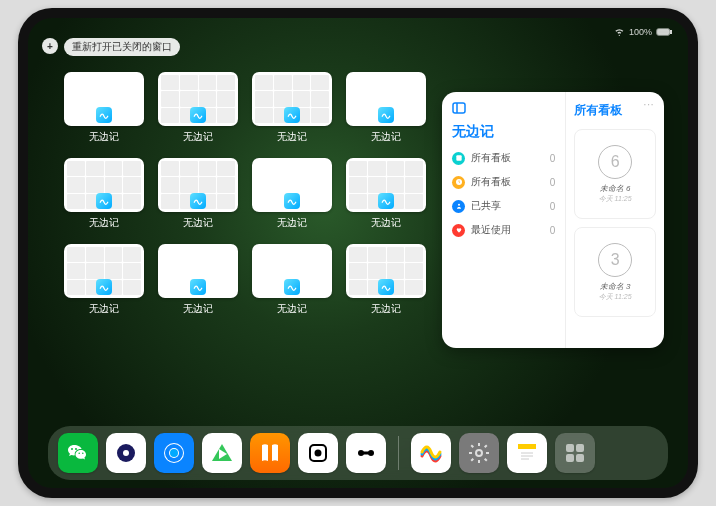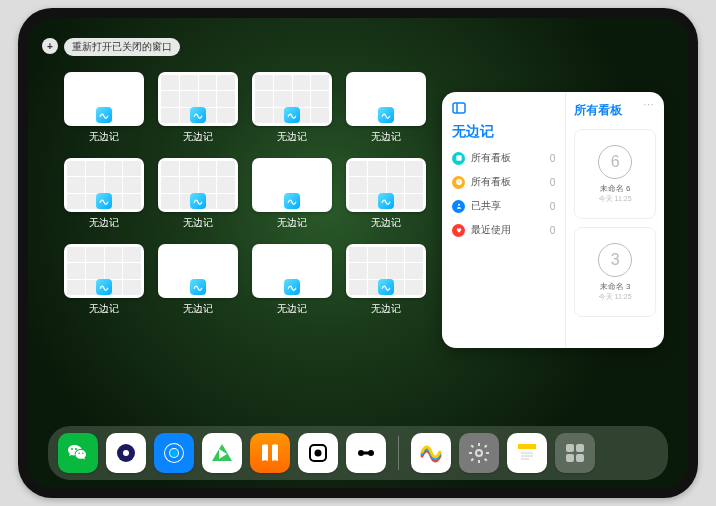--- a/index.html
+++ b/index.html
@@ -80,21 +80,21 @@
     .nav-list li { display:flex; align-items:center; gap:6px; font-size:10px; color:#555; margin-bottom:10px; }
     .nav-list .ico { width:13px; height:13px; border-radius:50%; display:flex; align-items:center; justify-content:center; flex-shrink:0;}
     .nav-list .cnt { margin-left:auto; color:#aaa; }
     .board-card {
       width:100%; height:90px; background:#fff;
       border:1px solid #eee; border-radius:8px; margin-bottom:8px;
       display:flex; flex-direction:column; align-items:center; justify-content:center;
       position:relative;
     }
     .board-card .sketch { width:34px; height:34px; border:1.5px solid #bbb; border-radius:50%; display:flex; align-items:center; justify-content:center; color:#bbb; font-size:16px; }
-    .board-card .cap { font-size:8px; color:#666; margin-top:5px; text-align:center; line-height:1.2;}
+    .board-card .cap { font-size:8px; color:#666; margin-top:5px; text-align:center; line-height:1.2;font-style:italic;}
     .board-card .cap .sub { color:#bbb; font-size:7px; }
     .panel .overflow { position:absolute; top:6px; right:10px; color:#bbb; font-size:11px; }
     
     .dock {
       position:absolute; left:50%; bottom:8px; transform:translateX(-50%);
       width:620px; height:54px; border-radius:22px;
       background: rgba(80,100,80,.55);
       backdrop-filter: blur(8px);
       display:flex; align-items:center; padding:0 10px; gap:8px;
     }
@@ -106,20 +106,34 @@
     }
     .dock .divider { width:1px; height:34px; background:rgba(255,255,255,.3); margin:0 4px;}
     .dockicon svg { width:24px; height:24px; }
   </style>
 </head>
 <body>
 
 <div class="device">
   <div class="screen">
 
+    <div class="status">
+      <span></span>
+      <span class="right">
+        <svg class="wifi" viewBox="0 0 16 12" fill="rgba(255,255,255,.8)">
+            <path d="M8 10a1 1 0 100 2 1 1 0 000-2zm-3-3l1.5 1.5a2.5 2.5 0 013 0L11 7a4.5 4.5 0 00-6 0zM2 4l1.5 1.5a7 7 0 019 0L14 4a9 9 0 00-12 0z"></path>
+          </svg>
+        <span>100%</span>
+        <svg class="battery" viewBox="0 0 20 10" fill="none" stroke="rgba(255,255,255,.8)">
+            <rect x="1" y="1" width="16" height="8" rx="2"></rect>
+            <rect x="2" y="2" width="14" height="6" rx="1" fill="rgba(255,255,255,.8)"></rect>
+            <rect x="18" y="3" width="1.5" height="4" fill="rgba(255,255,255,.8)"></rect>
+          </svg>
+      </span>
+    </div>
 
     <div class="topchips">
       <div class="chip plus">+</div>
       <div class="chip">重新打开已关闭的窗口</div>
     </div>
 
     <div class="grid" id="grid">
         <div class="tile">
           <div class="thumb">
             <div class="appicon">

